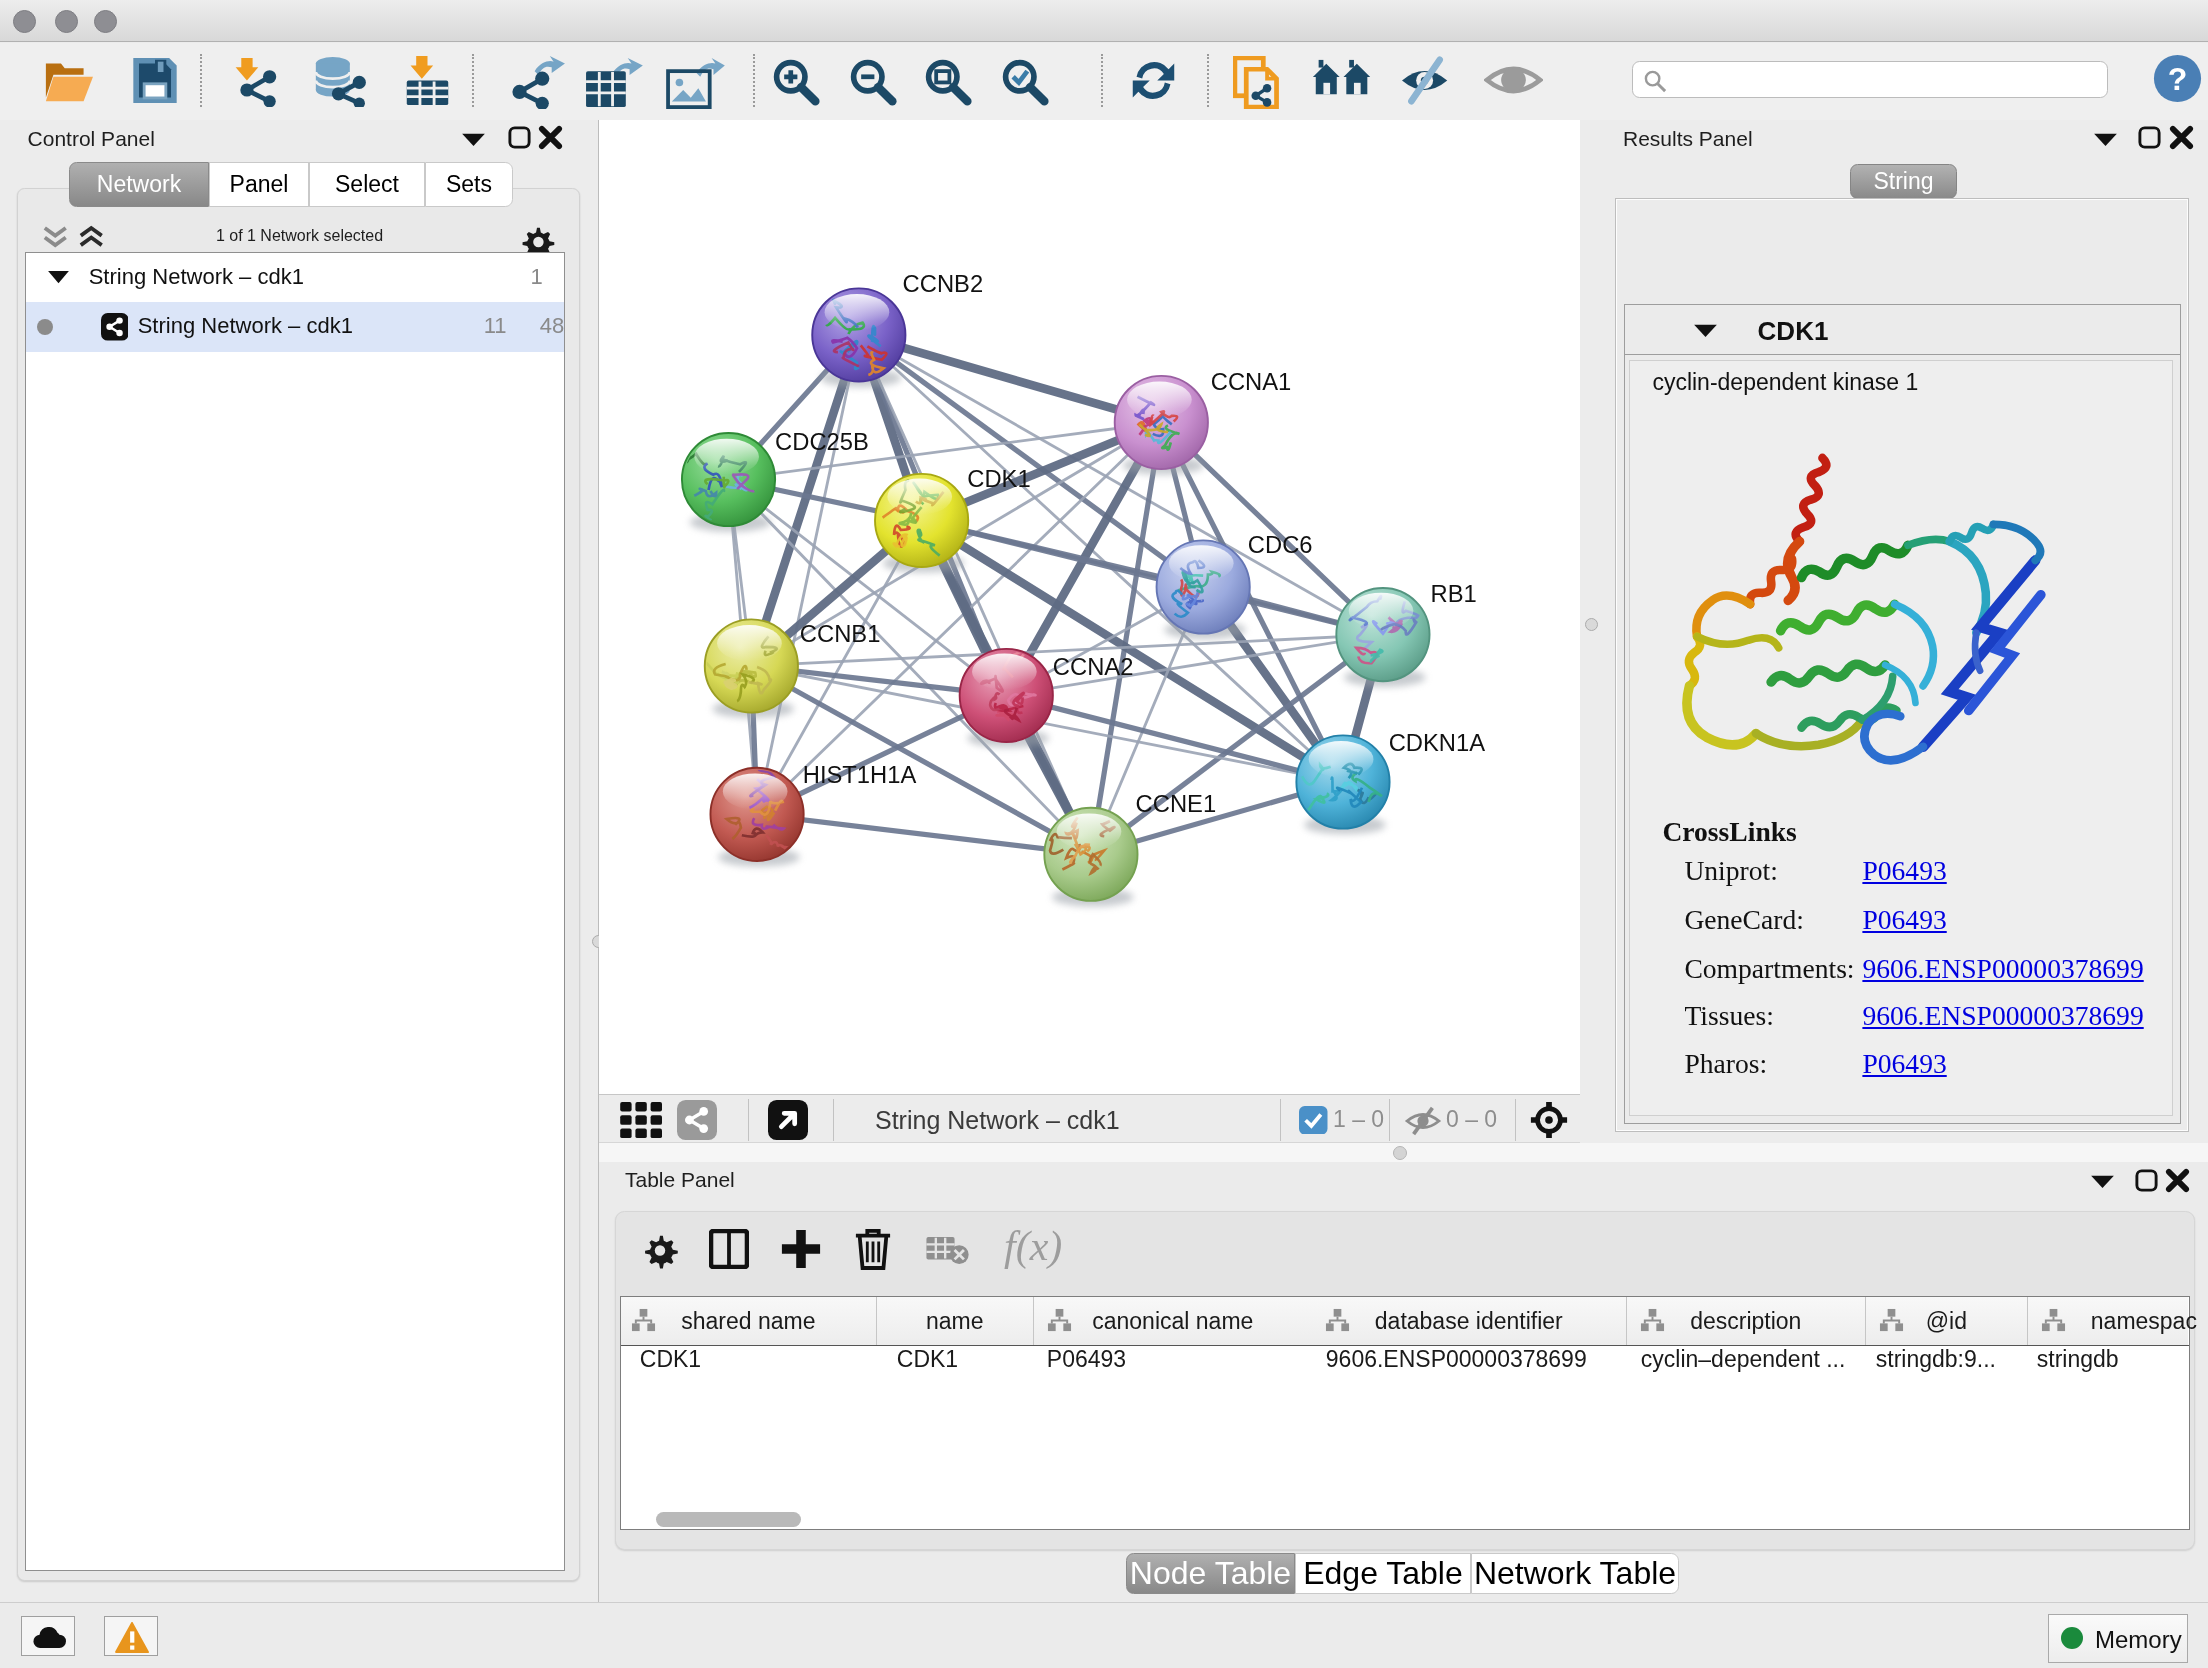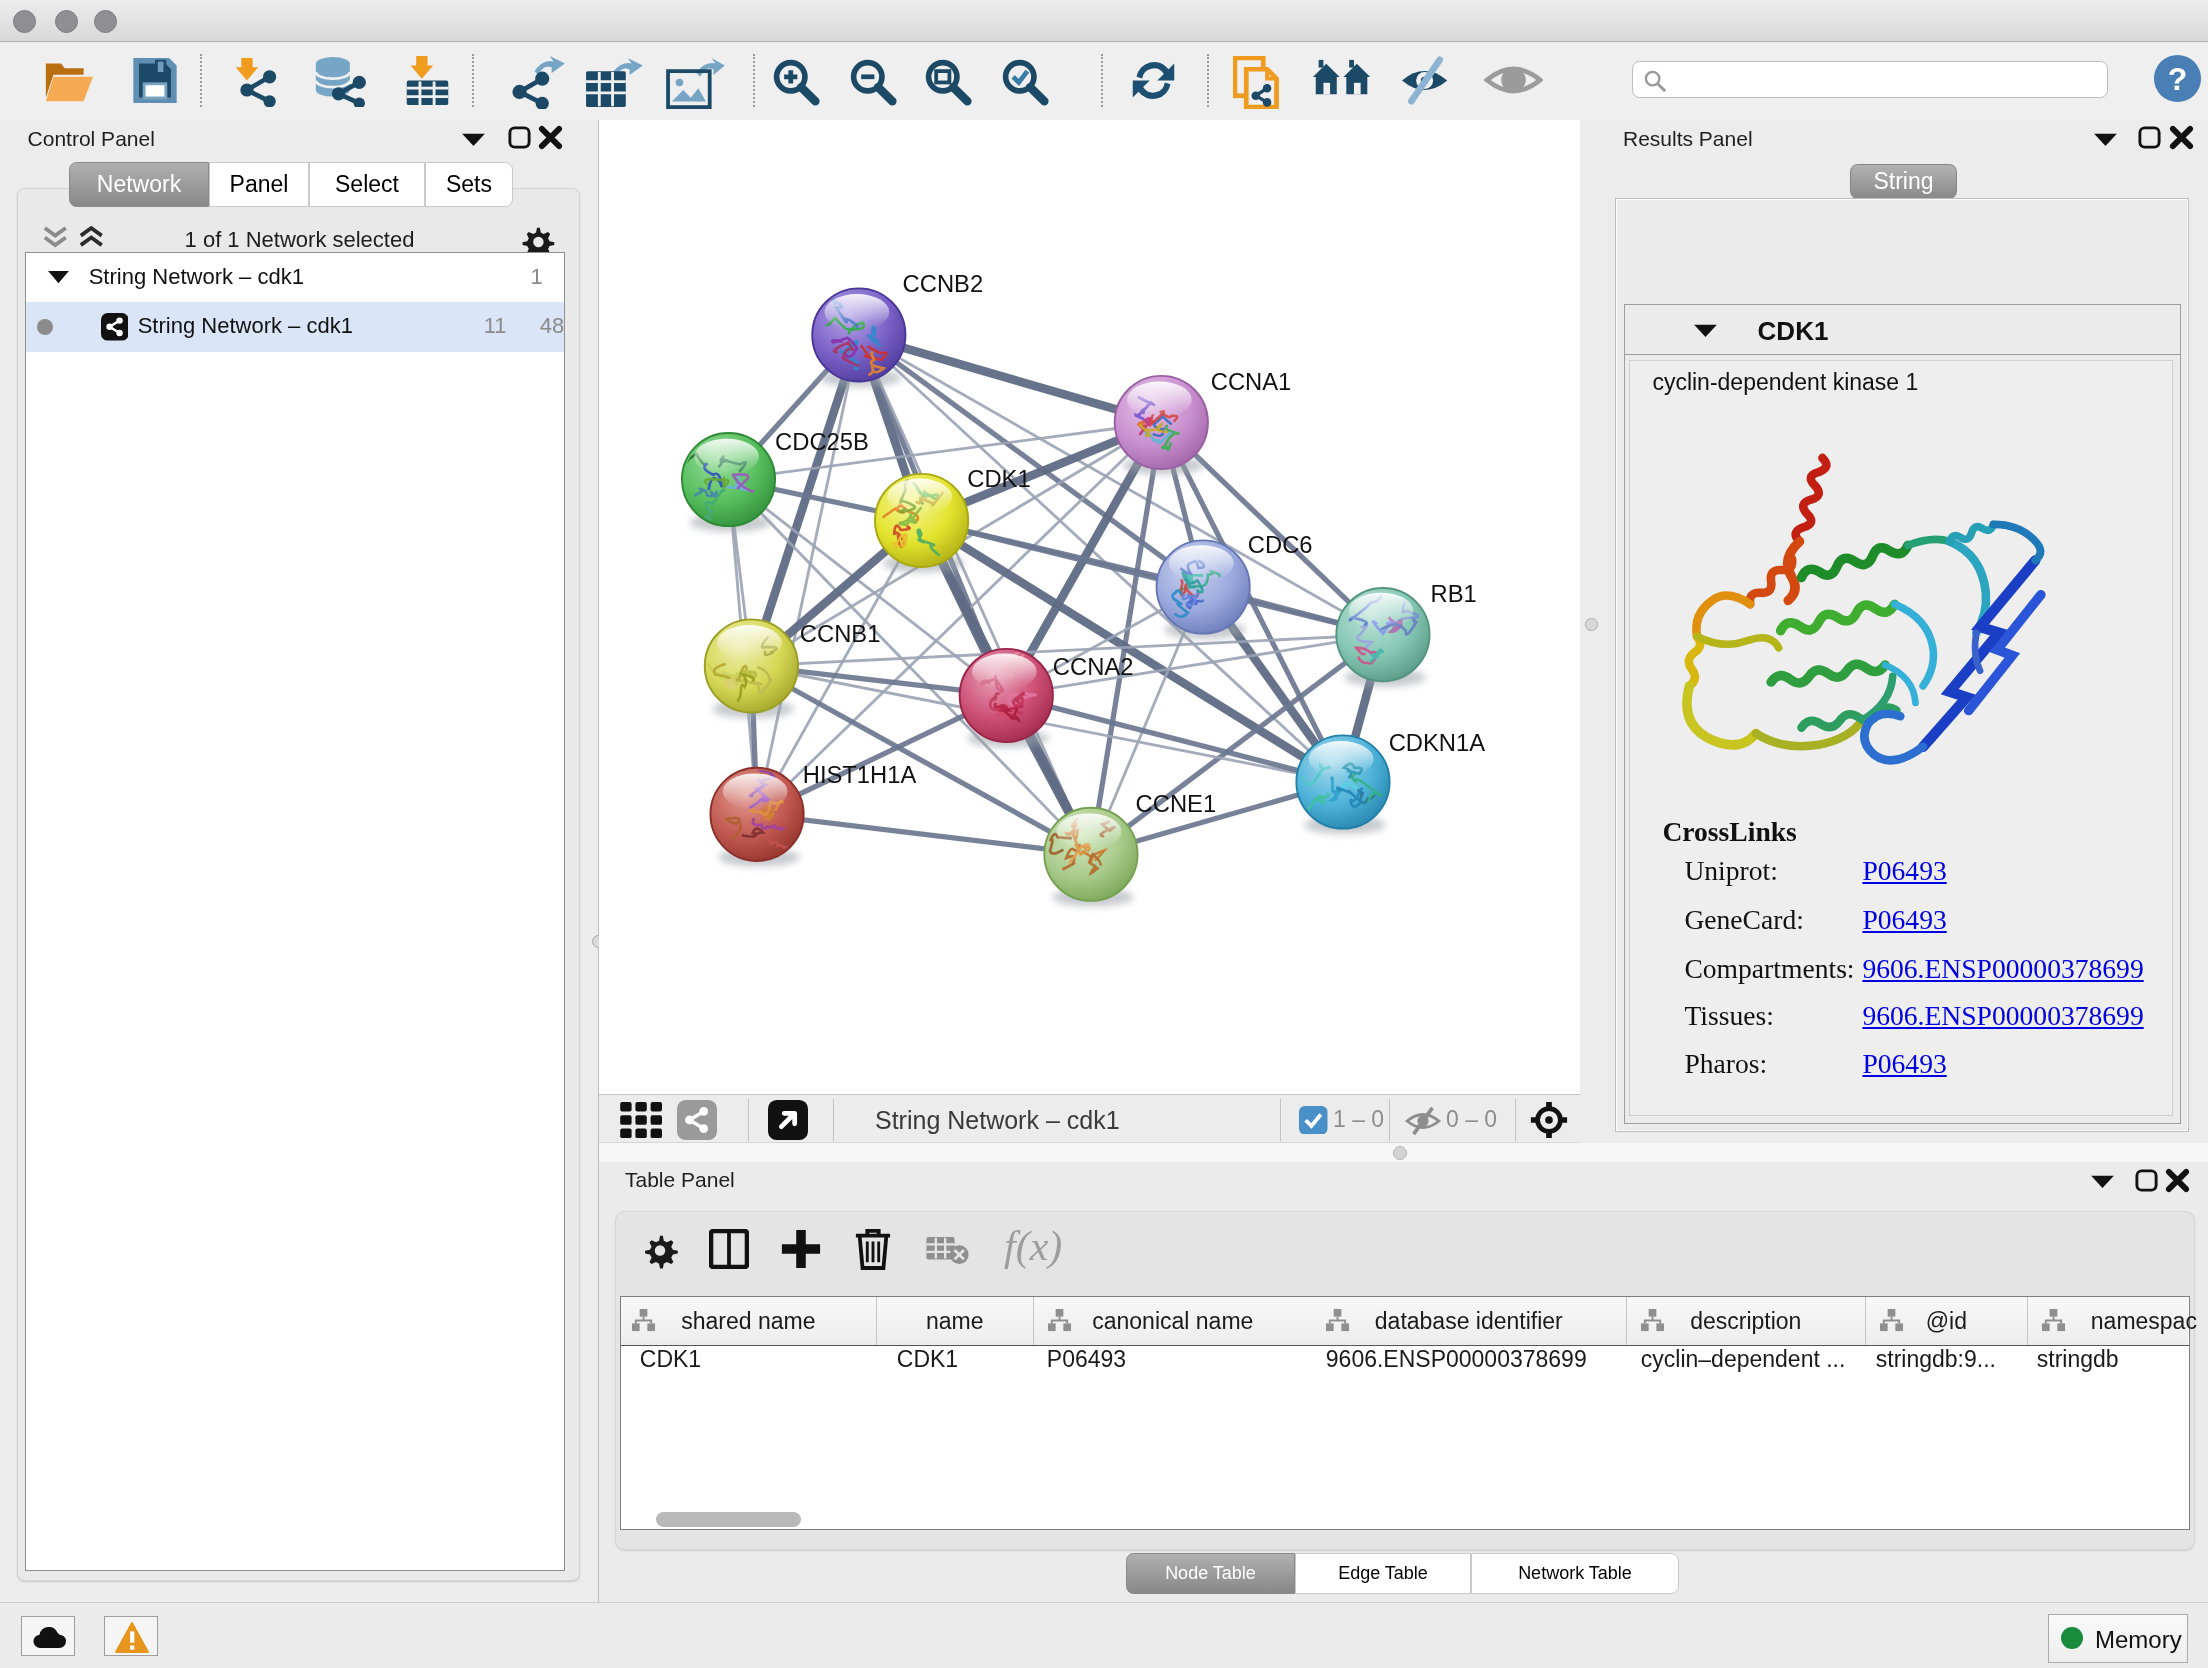--- a/index.html
+++ b/index.html
@@ -33,21 +33,21 @@
 .row2 { position:absolute; left:0; top:49px; width:100%; height:50px; background:#dbe5f8; }
 .clrow { position:absolute; left:0; width:100%; height:38px; font-family:"Liberation Serif", serif; }
 .cll { position:absolute; left:54px; font-size:27.6px; color:#111; }
 .cla { position:absolute; font-size:27.6px; color:#0000e0; text-decoration:underline; }
 
 #tp-box { position:absolute; left:16px; top:49px; width:1580px; height:339px; background:#e4e4e4; border:1px solid #d6d6d6; border-radius:9.5px; box-shadow:0 1px 1.9px rgba(0,0,0,0.12); }
 #tbl { position:absolute; left:3.8px; top:84px; width:1570px; height:234px; background:#fff; border:1.9px solid #7d7d7d; }
 .th { position:absolute; top:0; height:48px; background:linear-gradient(#f8f8f8,#ededed); border-right:1px solid #c6c6c6; font-size:23px; color:#1a1a1a; }
 .thlbl { position:absolute; top:10.5px; width:100%; text-align:center; }
 .td { position:absolute; top:49px; font-size:23px; color:#1a1a1a; }
-.btab { position:absolute; top:391px; height:41px; font-size:18px; text-align:center; line-height:39px; background:#fff; border:1px solid #c9c9c9; color:#000; }
+.btab { position:absolute; top:391px; height:41px; font-size:32px; text-align:center; line-height:39px; background:#fff; border:1px solid #c9c9c9; color:#000; }
 
 </style>
 </head>
 <body>
 <div id="titlebar">
   <div class="tl" style="left:13.3px;"></div>
   <div class="tl" style="left:55px;"></div>
   <div class="tl" style="left:94px;"></div>
 </div>
 <div id="toolbar">
@@ -235,21 +235,21 @@
           <path d="M4 3 L15 11 L26 3"></path>
           <path d="M4 13 L15 21 L26 13"></path>
         </g>
       </svg>
     <svg style="position:absolute; left:59px; top:36px;" width="28.5" height="25" viewBox="0 0 30 26">
         <g stroke="#2b2b2b" stroke-width="4" fill="none">
           <path d="M4 11 L15 3 L26 11"></path>
           <path d="M4 21 L15 13 L26 21"></path>
         </g>
       </svg>
-    <div style="position:absolute; left:0; top:38px; width:563px; text-align:center; font-size:22px; color:#1e1e1e;">1 of 1 Network selected</div>
+    <div style="position:absolute; left:0; top:38px; width:563px; text-align:center; font-size:16px; color:#1e1e1e;">1 of 1 Network selected</div>
     <svg style="position:absolute; left:500px; top:34px;" width="38" height="38" viewBox="0 0 40 40">
       <path fill="#1a1a1a" d="M20 5 l3 0 1 5 a11 11 0 0 1 3 1.6 l4.6-2.2 2.2 2.2-2.2 4.6 a11 11 0 0 1 1.6 3 l5 1 0 3 -5 1 a11 11 0 0 1 -1.6 3 l2.2 4.6 -2.2 2.2 -4.6 -2.2 a11 11 0 0 1 -3 1.6 l-1 5 -3 0 -1 -5 a11 11 0 0 1 -3 -1.6 l-4.6 2.2 -2.2 -2.2 2.2 -4.6 a11 11 0 0 1 -1.6 -3 l-5 -1 0 -3 5 -1 a11 11 0 0 1 1.6 -3 l-2.2 -4.6 2.2 -2.2 4.6 2.2 a11 11 0 0 1 3 -1.6 Z"></path>
       <circle cx="21.5" cy="20" r="5.5" fill="#e9e9e9"></circle>
     </svg>
     <div id="cp-list">
       <div class="row1">
         <svg style="position:absolute; left:21px; top:16px;" width="23" height="17" viewBox="0 0 24 18">
             <path d="M1 2 L23 2 L12 15 Z" fill="#111"></path>
           </svg>
         <div style="position:absolute; left:63px; top:10.5px; font-size:22px; color:#111;">String Network – cdk1</div>

